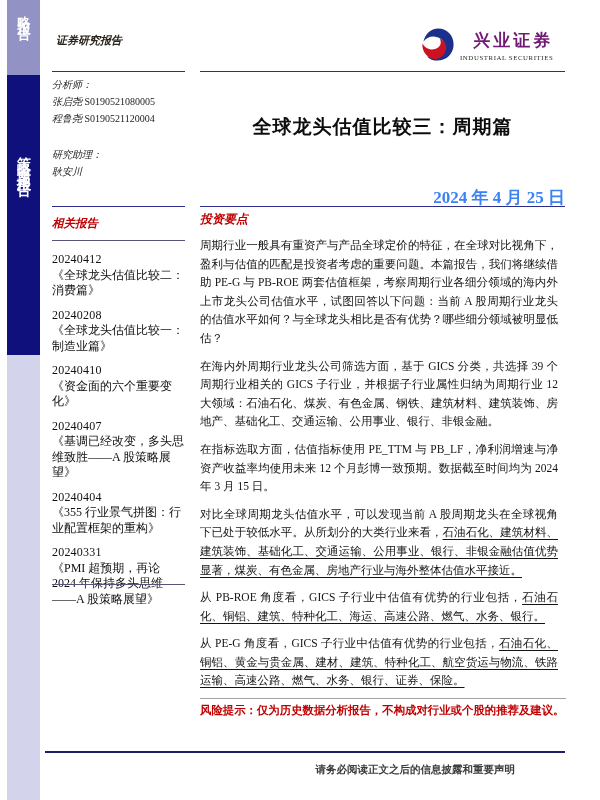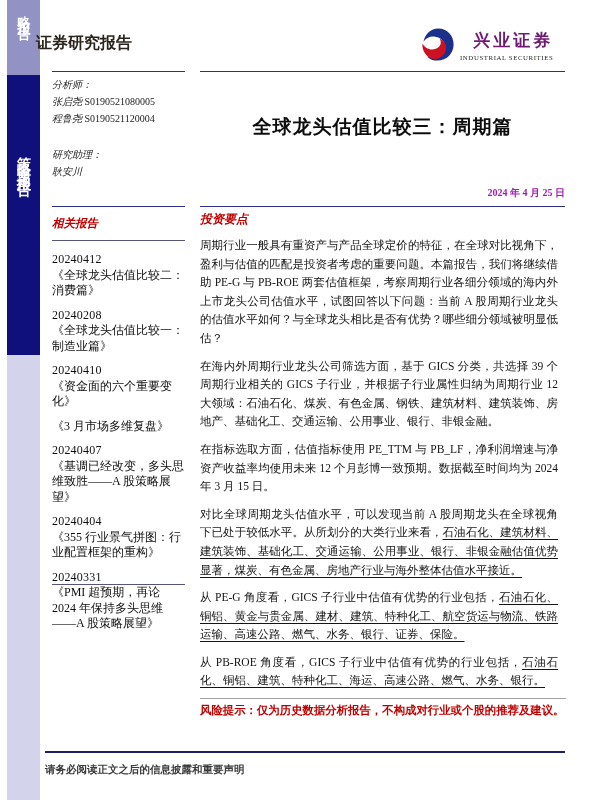--- a/index.html
+++ b/index.html
@@ -13,58 +13,58 @@
   .side-mid{top:75px;height:280px;background:#10107c;}
   .side-bot{top:355px;height:445px;background:#d3d3ec;}
   .vtext{
     writing-mode:vertical-rl;text-orientation:upright;
     color:#ffffff;font-weight:bold;letter-spacing:5px;
   }
   .side-top .vtext{font-size:13px;padding-top:6px;}
   .side-mid-label{position:absolute;top:146px;left:7px;width:33px;display:flex;justify-content:center;}
   .side-mid-label .vtext{font-size:14px;}
   
-  .report-type{position:absolute;left:36px;top:33px;font-size:16px;font-weight:bold;color:#2b241c;}
+  .report-type{position:absolute;left:56px;top:33px;font-size:11px;font-weight:bold;font-style:italic;color:#2b241c;}
   .logo{position:absolute;left:420px;top:27px;display:flex;align-items:center;gap:5px;}
   .logo-icon{width:35px;height:35px;flex:0 0 auto;}
   .logo-txt{display:flex;flex-direction:column;align-items:flex-end;}
   .logo-cn{font-size:17px;font-weight:600;color:#701a75;letter-spacing:3px;line-height:24px;white-space:nowrap;}
   .logo-en{font-size:6.8px;letter-spacing:0.6px;color:#2a2a2a;margin-top:1px;white-space:nowrap;}
   .hr{position:absolute;height:1px;background:#2c2c8a;}
   .hr-left-top{left:52px;top:71px;width:133px;}
   .hr-right-top{left:200px;top:71px;width:365px;}
   .hr-left-2{left:52px;top:206px;width:133px;}
   .hr-right-2{left:200px;top:206px;width:365px;}
   .hr-left-3{left:52px;top:240px;width:133px;background:#55557a;}
   .hr-left-4{left:52px;top:584px;width:133px;background:#55557a;}
   
   .analyst-block{position:absolute;left:52px;top:76px;font-size:10px;font-style:italic;color:#222;line-height:17px;}
   .assistant-block{position:absolute;left:52px;top:146px;font-size:10px;font-style:italic;color:#222;line-height:17px;}
   .aid{font-style:normal;font-size:10px;}
   
   .doc-title{position:absolute;left:200px;top:114px;width:365px;text-align:center;
     font-size:19px;font-weight:bold;color:#0d0d0d;letter-spacing:1px;}
   .doc-date{position:absolute;left:200px;top:186px;width:365px;text-align:right;
-    font-size:10px;font-weight:bold;color:#a21caf;}
+    font-size:17px;font-weight:bold;color:#3b82f6;}
   
   .related-heading{position:absolute;left:52px;top:216px;font-size:11.5px;font-weight:bold;font-style:italic;color:#c00000;}
   .related-list{position:absolute;left:52px;top:252px;width:134px;font-size:12px;line-height:15.5px;color:#101010;}
   .rel-item{margin-bottom:9px;}
   .rel-date{letter-spacing:0.2px;}
   
   .main-col{position:absolute;left:200px;top:211px;width:366px;}
   .main-heading{font-size:12px;font-weight:bold;font-style:italic;color:#c00000;margin:0 0 8px 0;}
   .main-col p{margin:0 8px 9px 0;font-size:11.5px;line-height:18.6px;text-align:justify;color:#141414;}
   .main-col .u{text-decoration:underline;text-underline-offset:3px;}
   
   .risk{position:absolute;left:200px;top:698px;width:366px;border-top:1px solid #a3a3a3;
     padding-top:4px;font-size:11.4px;font-weight:bold;color:#c00000;line-height:15px;}
   
   .footer-rule{position:absolute;left:45px;top:751px;width:520px;height:2px;background:#1e1e64;}
-  .footer-text{position:absolute;left:45px;top:763px;width:470px;text-align:left;
+  .footer-text{position:absolute;left:45px;top:763px;width:470px;text-align:right;
     font-size:10.5px;font-weight:bold;color:#3b3b3b;}
 </style>
 </head>
 <body>
 
 <div id="page">
 
   <div class="side-seg side-top">
     <span class="vtext">略报告</span>
   </div>
@@ -120,21 +120,20 @@
       </div>
       <div class="rel-item">
         <div class="rel-date">20240208</div>
         <div>《全球龙头估值比较一：制造业篇》</div>
       </div>
       <div class="rel-item">
         <div class="rel-date">20240410</div>
         <div>《资金面的六个重要变化》</div>
       </div>
       <div class="rel-item">
-        <div>《3 月市场多维复盘》</div>
       </div>
       <div class="rel-item">
         <div class="rel-date">20240407</div>
         <div>《基调已经改变，多头思维致胜——A 股策略展望》</div>
       </div>
       <div class="rel-item">
         <div class="rel-date">20240404</div>
         <div>《355 行业景气拼图：行业配置框架的重构》</div>
       </div>
       <div class="rel-item">
@@ -144,22 +143,22 @@
     </div>
   <div class="hr hr-left-4"></div>
 
   <div class="main-col">
     <div class="main-heading">投资要点</div>
     <div>
         <p><span>周期行业一般具有重资产与产品全球定价的特征，在全球对比视角下，盈利与估值的匹配是投资者考虑的重要问题。本篇报告，我们将继续借助 PE-G 与 PB-ROE 两套估值框架，考察周期行业各细分领域的海内外上市龙头公司估值水平，试图回答以下问题：当前 A 股周期行业龙头的估值水平如何？与全球龙头相比是否有优势？哪些细分领域被明显低估？</span></p>
         <p><span>在海内外周期行业龙头公司筛选方面，基于 GICS 分类，共选择 39 个周期行业相关的 GICS 子行业，并根据子行业属性归纳为周期行业 12 大领域：石油石化、煤炭、有色金属、钢铁、建筑材料、建筑装饰、房地产、基础化工、交通运输、公用事业、银行、非银金融。</span></p>
         <p><span>在指标选取方面，估值指标使用 PE_TTM 与 PB_LF，净利润增速与净资产收益率均使用未来 12 个月彭博一致预期。数据截至时间均为 2024 年 3 月 15 日。</span></p>
         <p><span>对比全球周期龙头估值水平，可以发现当前 A 股周期龙头在全球视角下已处于较低水平。从所划分的大类行业来看，</span><span class="u">石油石化、建筑材料、建筑装饰、基础化工、交通运输、公用事业、银行、非银金融估值优势显著，煤炭、有色金属、房地产行业与海外整体估值水平接近。</span></p>
+        <p><span>从 PB-ROE 角度看，GICS 子行业中估值有优势的行业包括，</span><span class="u">石油石化、铜铝、建筑、特种化工、海运、高速公路、燃气、水务、银行。</span></p>
         <p><span>从 PE-G 角度看，GICS 子行业中估值有优势的行业包括，</span><span class="u">石油石化、铜铝、黄金与贵金属、建材、建筑、特种化工、航空货运与物流、铁路运输、高速公路、燃气、水务、银行、证券、保险。</span></p>
-        <p><span>从 PB-ROE 角度看，GICS 子行业中估值有优势的行业包括，</span><span class="u">石油石化、铜铝、建筑、特种化工、海运、高速公路、燃气、水务、银行。</span></p>
       </div>
   </div>
 
   <div class="risk">风险提示：仅为历史数据分析报告，不构成对行业或个股的推荐及建议。</div>
 
   <div class="footer-rule"></div>
   <div class="footer-text">请务必阅读正文之后的信息披露和重要声明</div>
 
 </div>
 

